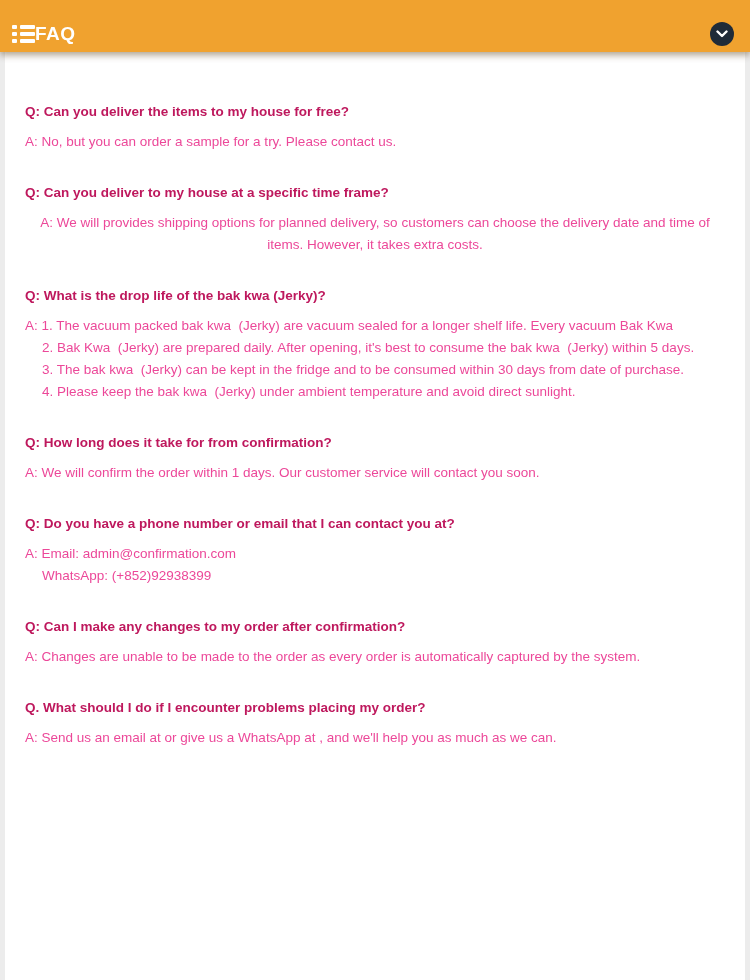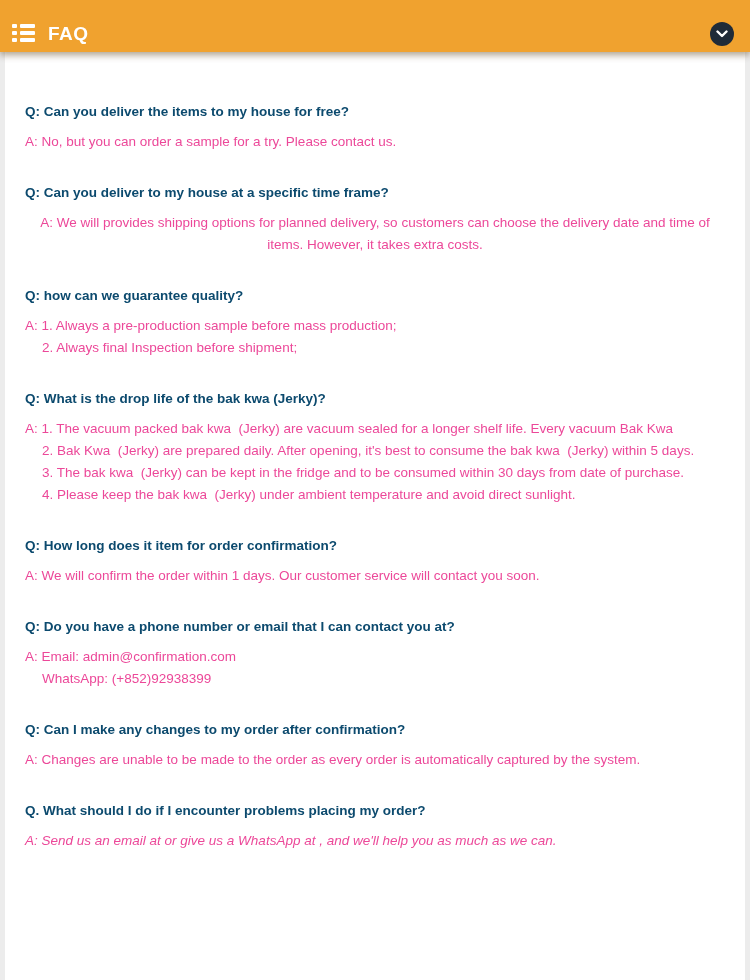--- a/index.html
+++ b/index.html
@@ -13,21 +13,21 @@
     position: relative;
     height: 52px;
     background: #F0A22F;
     display: flex;
     align-items: flex-end;
     justify-content: space-between;
     padding: 0 16px 6px 12px;
     box-shadow: 0 3px 7px rgba(70, 45, 0, 0.45);
     z-index: 2;
   }
-  .topbar-left { display: flex; align-items: flex-start; gap: 13px; }
+  .topbar-left { display: flex; align-items: center; }
   .menu-icon {
     display: flex;
     flex-direction: column;
     gap: 3px;
     padding: 2px 0;
     cursor: pointer;
   }
   .menu-row { display: flex; gap: 3px; align-items: center; }
   .menu-dot { width: 5px; height: 4px; background: #fff; border-radius: 1px; }
   .menu-bar { width: 15px; height: 4px; background: #fff; border-radius: 1px; }
@@ -53,21 +53,21 @@
   .page {
     background: #ffffff;
     margin: 0 5px;
     min-height: 928px;
     padding: 50px 20px 30px 20px;
   }
   .faq-item { margin-bottom: 30px; }
   .question {
     font-size: 13.5px;
     font-weight: bold;
-    color: #0c4a6e;
+    color: #be185d;
     line-height: 20px;
     margin-bottom: 9px;
   }
   .answer-line {
     font-size: 13.5px;
     color: #ec4899;
     line-height: 22px;
     white-space: pre-wrap;
   }
 </style>
@@ -108,40 +108,33 @@
         </div>
   </section>
 
   <section class="faq-item">
     <div class="question">Q: Can you deliver to my house at a specific time frame?</div>
     <div class="answer">
           <div class="answer-line" style="padding-left: 0px; text-align: center;">A: We will provides shipping options for planned delivery, so customers can choose the delivery date and time of items. However, it takes extra costs.</div>
         </div>
   </section>
 
-  <section class="faq-item">
-    <div class="question">Q: how can we guarantee quality?</div>
-    <div class="answer">
-          <div class="answer-line" style="padding-left: 0px;">A: 1. Always a pre-production sample before mass production;</div>
-          <div class="answer-line" style="padding-left: 17px;">2. Always final Inspection before shipment;</div>
-        </div>
-  </section>
 
   <section class="faq-item">
     <div class="question">Q: What is the drop life of the bak kwa (Jerky)?</div>
     <div class="answer">
           <div class="answer-line" style="padding-left: 0px;">A: 1. The vacuum packed bak kwa  (Jerky) are vacuum sealed for a longer shelf life. Every vacuum Bak Kwa</div>
           <div class="answer-line" style="padding-left: 17px;">2. Bak Kwa  (Jerky) are prepared daily. After opening, it's best to consume the bak kwa  (Jerky) within 5 days.</div>
           <div class="answer-line" style="padding-left: 17px;">3. The bak kwa  (Jerky) can be kept in the fridge and to be consumed within 30 days from date of purchase.</div>
           <div class="answer-line" style="padding-left: 17px;">4. Please keep the bak kwa  (Jerky) under ambient temperature and avoid direct sunlight.</div>
         </div>
   </section>
 
   <section class="faq-item">
-    <div class="question">Q: How long does it item for order confirmation?</div>
+    <div class="question">Q: How long does it take for from confirmation?</div>
     <div class="answer">
           <div class="answer-line" style="padding-left: 0px;">A: We will confirm the order within 1 days. Our customer service will contact you soon.</div>
         </div>
   </section>
 
   <section class="faq-item">
     <div class="question">Q: Do you have a phone number or email that I can contact you at?</div>
     <div class="answer">
           <div class="answer-line" style="padding-left: 0px;">A: Email: admin@confirmation.com</div>
           <div class="answer-line" style="padding-left: 17px;">WhatsApp: (+852)92938399</div>
@@ -152,18 +145,18 @@
     <div class="question">Q: Can I make any changes to my order after confirmation?</div>
     <div class="answer">
           <div class="answer-line" style="padding-left: 0px;">A: Changes are unable to be made to the order as every order is automatically captured by the system.</div>
         </div>
   </section>
 
 
   <section class="faq-item">
     <div class="question">Q. What should I do if I encounter problems placing my order?</div>
     <div class="answer">
-          <div class="answer-line" style="padding-left: 0px; font-style: italic;">A: Send us an email at or give us a WhatsApp at , and we'll help you as much as we can.</div>
+          <div class="answer-line" style="padding-left: 0px;">A: Send us an email at or give us a WhatsApp at , and we'll help you as much as we can.</div>
         </div>
   </section>
 
 </div>
 </main>
 
 </body></html>

